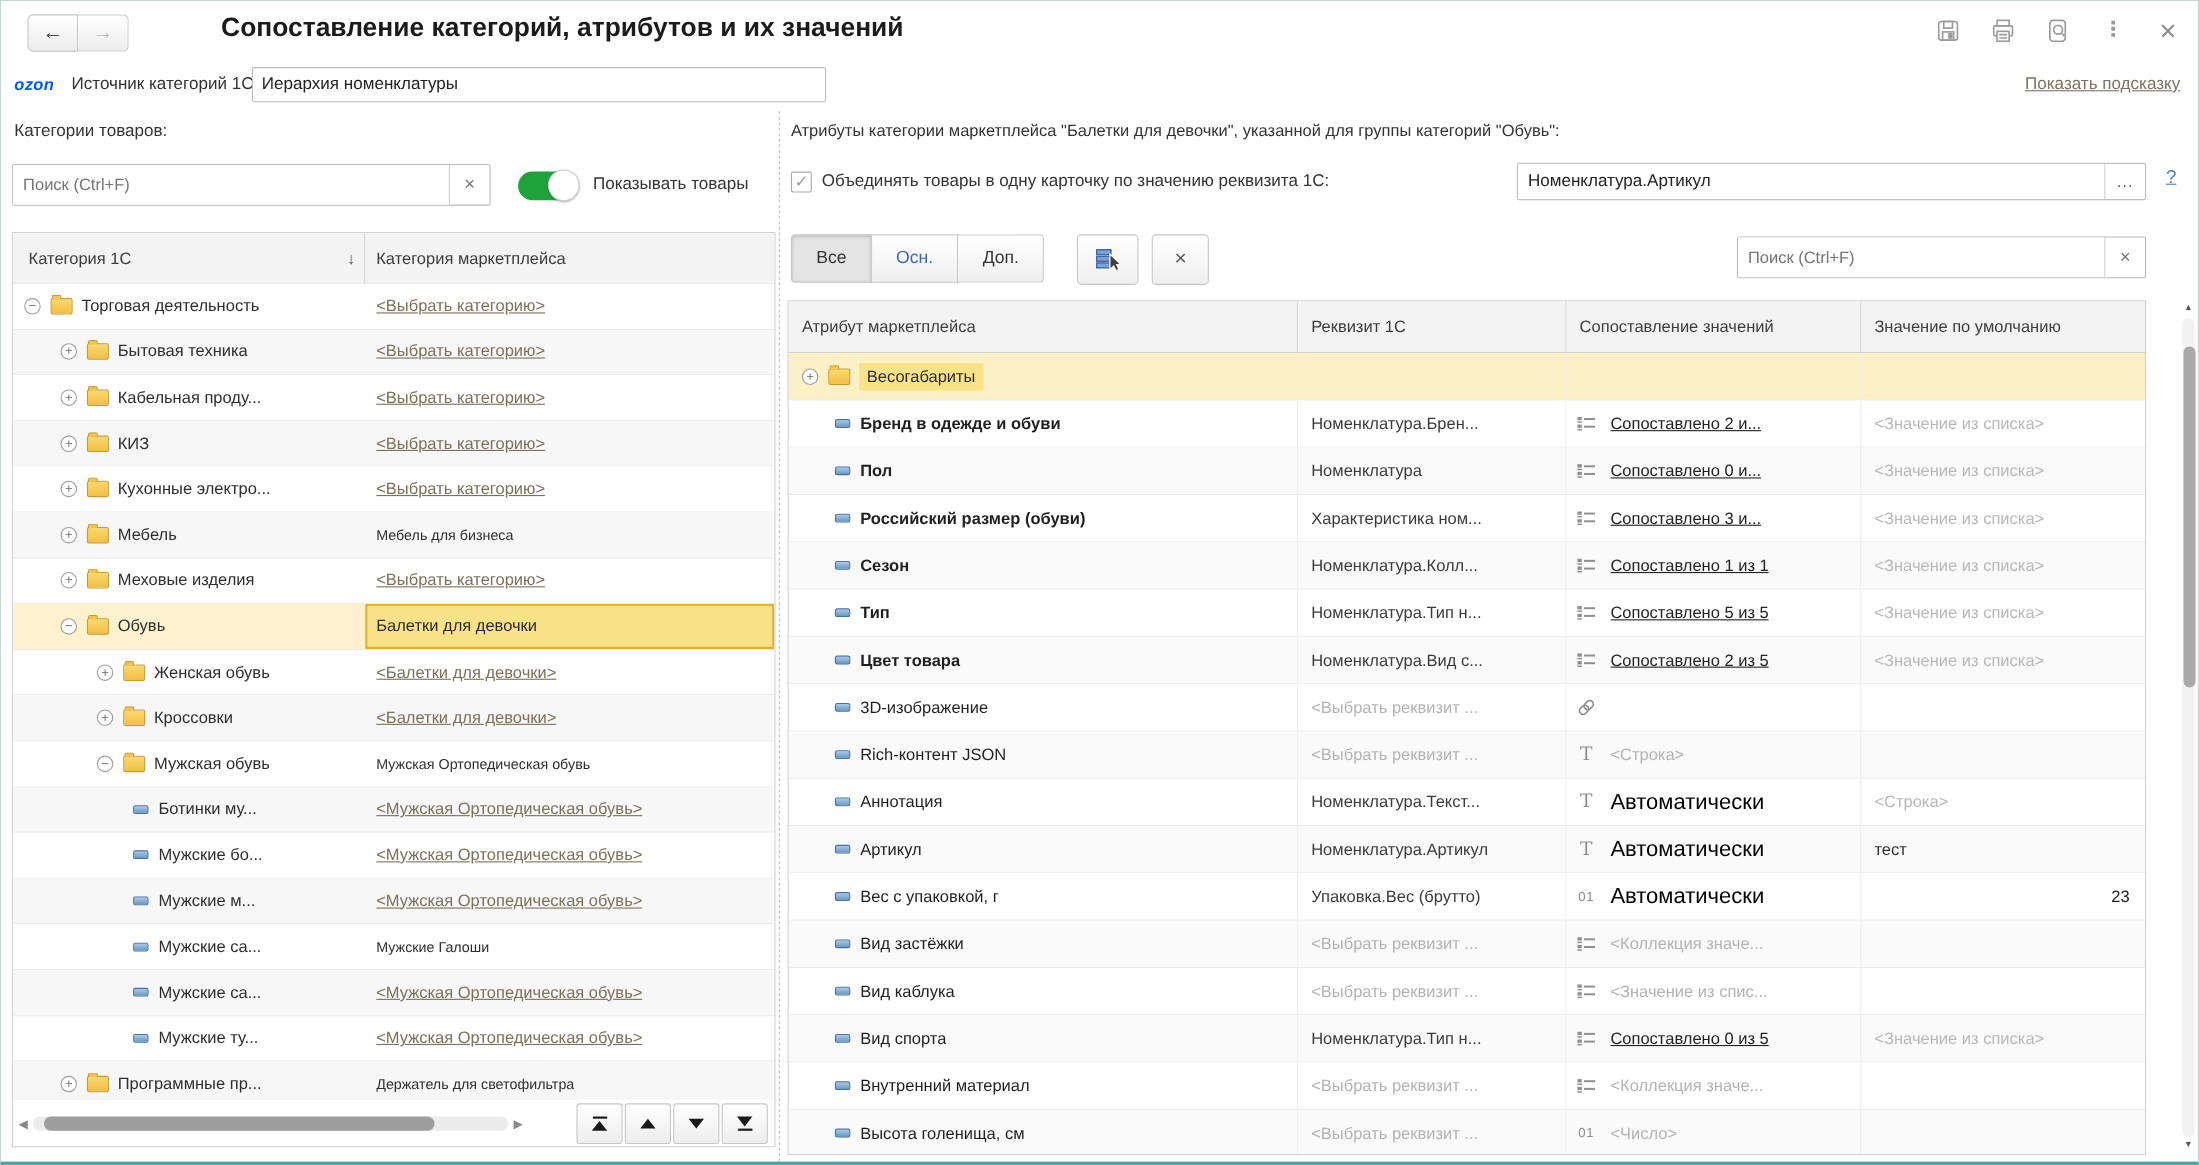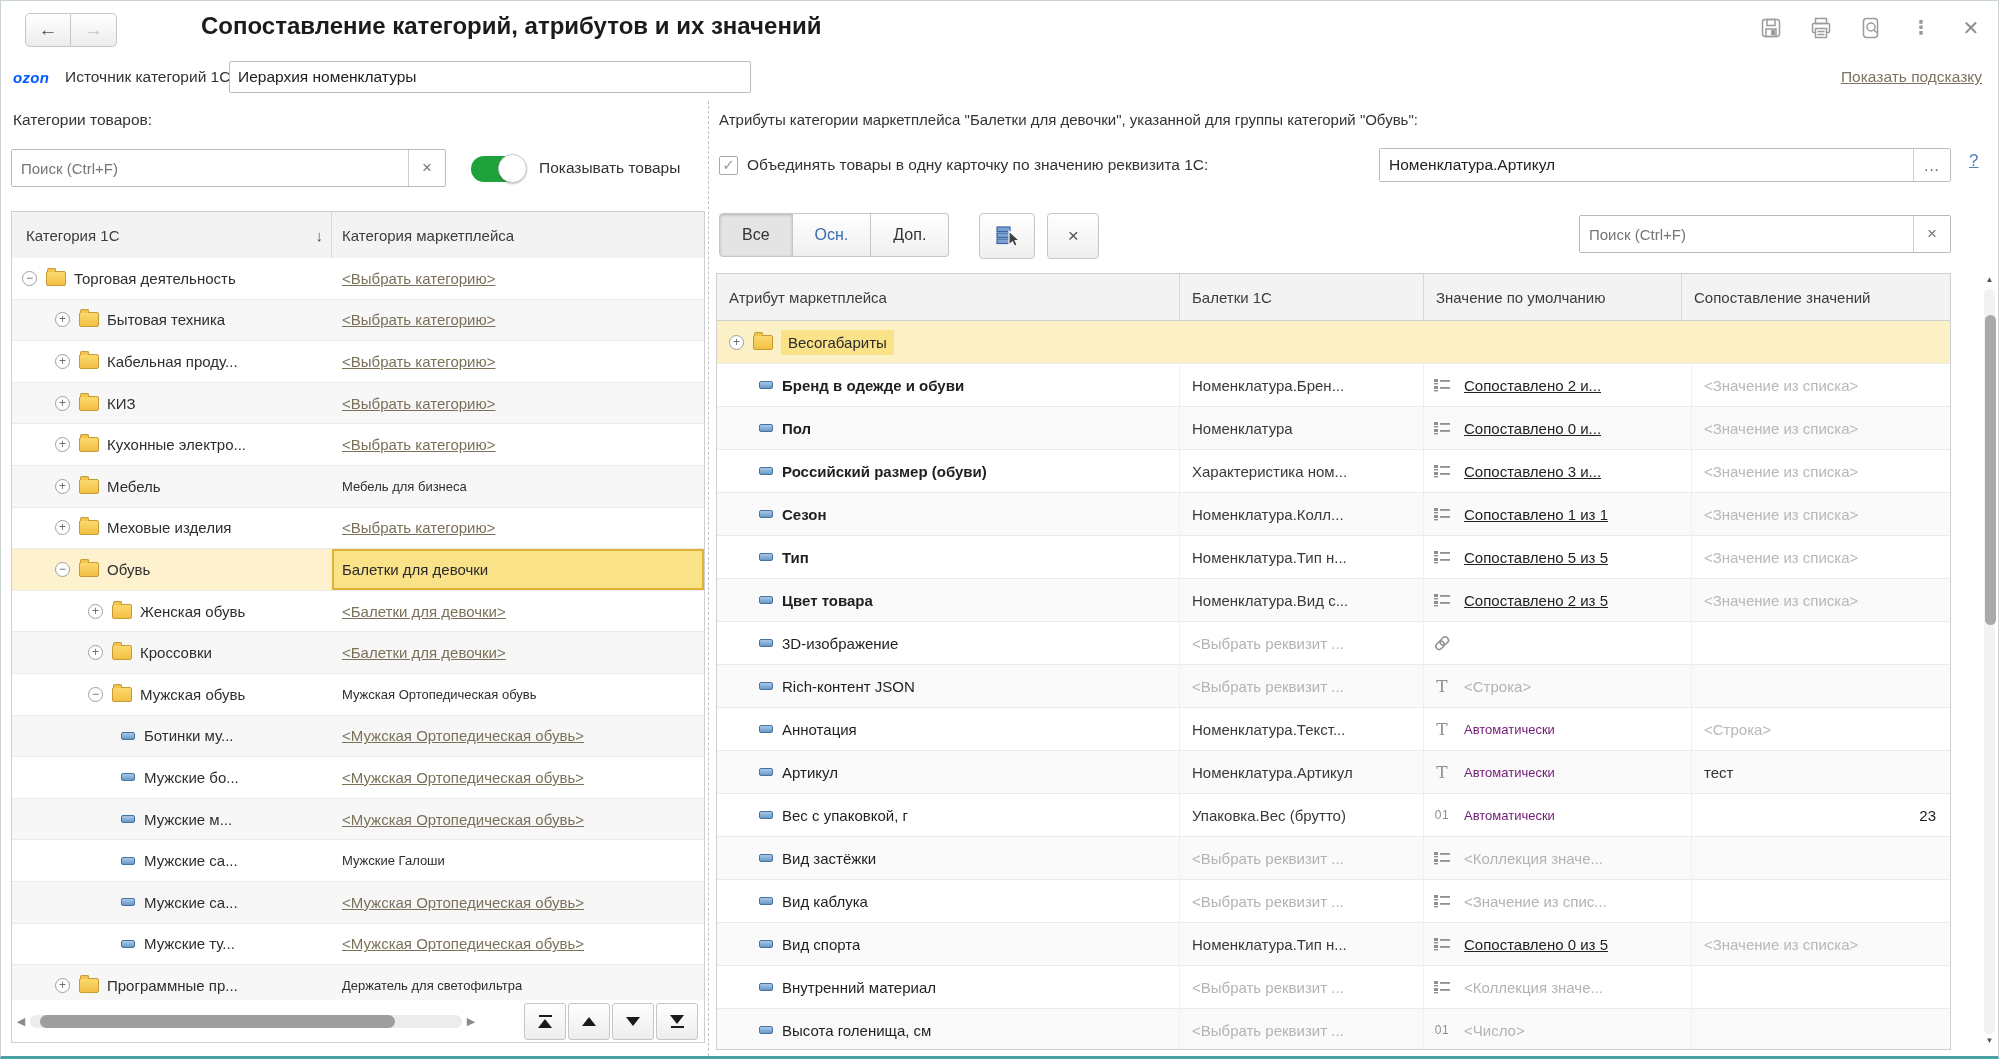--- a/index.html
+++ b/index.html
@@ -120,21 +120,21 @@
   .rrow.odd{background:#fafafa;text-align:right;}
   .rc{display:flex;align-items:center;box-sizing:border-box;overflow:hidden;white-space:nowrap;border-right:1px solid #f0f0f0;}
   .rc:last-child{border-right:none;}
   .rrow.group{background:#fcf0c6;}
   .nm-hl{background:#fae289;padding:4px 7px;border-radius:1px;font-size:15px;color:#2b2b2b;}
   .attr-name{font-size:15px;color:#1f1f1f;overflow:hidden;text-overflow:ellipsis;}
   .attr-name.b{font-weight:bold;}
   .rektext{font-size:15px;color:#3a3a3a;overflow:hidden;text-overflow:ellipsis;}
   .graytext{color:#b3b3b3;}
   .maplink{font-size:15px;color:#222;text-decoration:underline;cursor:pointer;overflow:hidden;text-overflow:ellipsis;}
-  .mapplain{font-size:13px;color:#701a75;}
+  .mapplain{font-size:20px;color:#000000;}
   .mapgray{font-size:15px;color:#b3b3b3;}
   .defgray{font-size:15px;color:#b8b8b8;}
   .defplain{font-size:15px;color:#333;}
   .defnum{font-size:15px;color:#222;margin-left:auto;padding-right:14px;}
   .mapicon{width:20px;min-width:20px;margin:0 12px 0 8px;display:flex;align-items:center;justify-content:center;color:#8f8f8f;}
   .ic-T{font-family:"DejaVu Serif",serif;font-size:17px;color:#8f8f8f;}
   .ic-01{font-size:12px;color:#8f8f8f;letter-spacing:.5px;}
 
   .vscroll{position:absolute;right:2px;top:172px;bottom:6px;width:13px;}
   .vs-up,.vs-dn{position:absolute;left:0;width:13px;height:12px;color:#555;font-size:8px;text-align:center;cursor:pointer;}
@@ -477,27 +477,27 @@
       <input type="text" placeholder="Поиск (Ctrl+F)" style="">
       <div class="in-x">×</div>
     </div>
 
     <div class="rtable">
       <div class="rhead">
         <div class="rh rc1w">
             <span>Атрибут маркетплейса</span>
           </div>
         <div class="rh rc2w">
-            <span>Балетки 1С</span>
+            <span>Реквизит 1С</span>
+          </div>
+        <div class="rh rc3w">
+            <span>Сопоставление значений</span>
           </div>
         <div class="rh rc4w">
             <span>Значение по умолчанию</span>
-          </div>
-        <div class="rh rc3w">
-            <span>Сопоставление значений</span>
           </div>
       </div>
       <div id="rbody">
           <div class="rrow group">
             <div class="rc rc1w">
               <span style="display: inline-block; min-width: 12px;"></span>
               <span class="exp">+</span>
               <span class="folder"></span>
               <span class="nm-hl">Весогабариты</span>
             </div>

